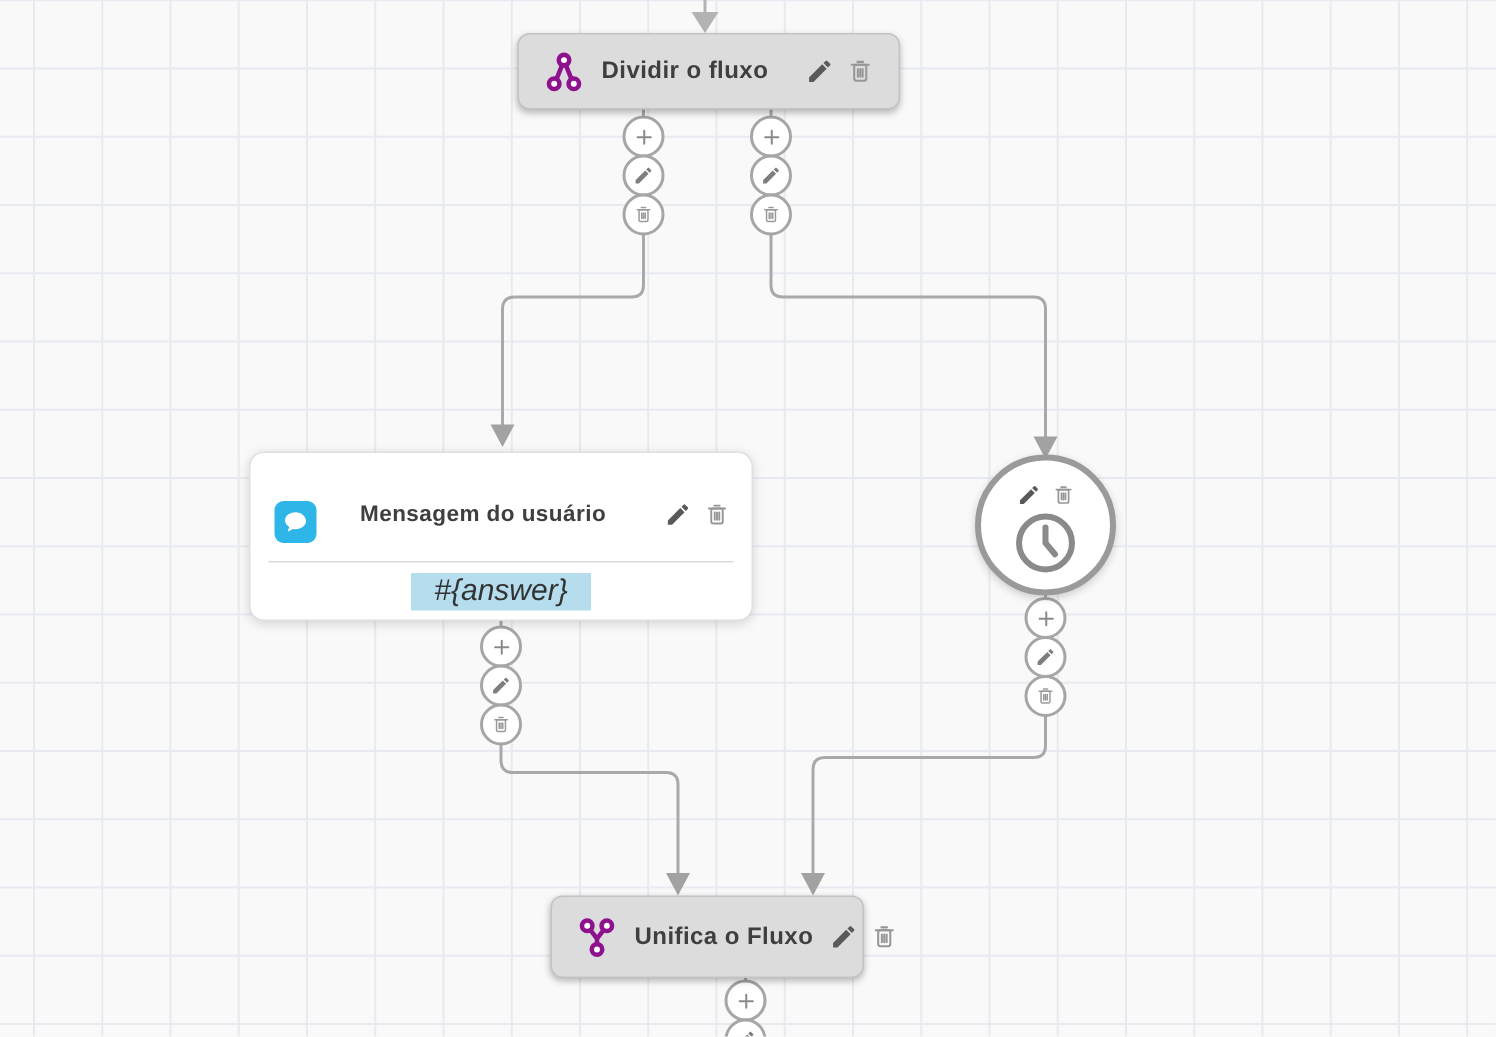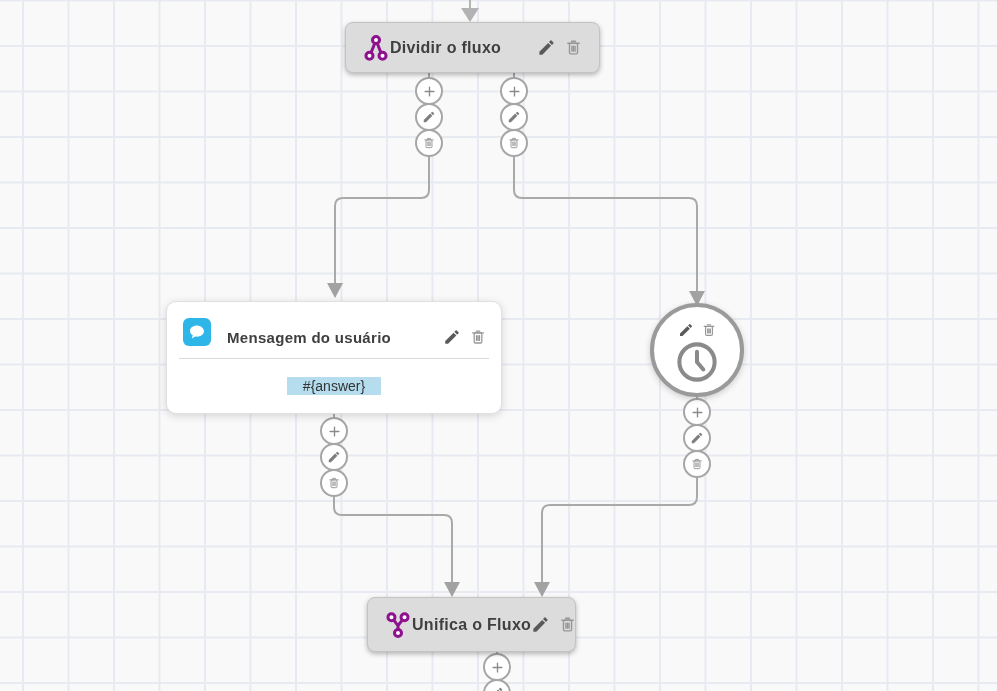--- a/index.html
+++ b/index.html
@@ -25,42 +25,42 @@
   #wires{position:absolute;left:0;top:0;z-index:1;}
 
   
   .gray-node{
     z-index:3;
     background:var(--node-gray);
     border:1px solid var(--node-border);
     border-radius:8px;
     box-shadow:0 2px 5px rgba(0,0,0,.28);
     display:flex;align-items:center;
-    padding:0 16px;
+    padding:0 16px;gap:11px;
   }
   .node-title{font-size:16px;font-weight:bold;color:var(--title);letter-spacing:.3px;white-space:nowrap;}
   .hdr-actions{margin-left:auto;display:flex;align-items:center;gap:8px;}
   .hdr-actions .icon-btn{cursor:pointer;display:flex;}
 
   
   .white-node{
     z-index:3;
     background:var(--white);
     border:1px solid #e0e0e0;
     border-radius:10px;
     box-shadow:0 2px 8px rgba(0,0,0,.15);
     display:flex;flex-direction:column;
   }
-  .white-node .hdr{display:flex;align-items:flex-end;gap:16px;padding:16px 14px 12px 16px;}
+  .white-node .hdr{display:flex;align-items:flex-start;gap:29px;padding:16px 14px 12px 16px;margin-top:16px;}
   .white-node .hdr .node-title{font-size:15px;}
   .divider{border-top:1.5px solid #d9d9d9;margin:0 12px;}
   .body-row{flex:1;display:flex;align-items:center;justify-content:center;}
   .var-chip{
     background:var(--highlight);color:#333;
-    font-size:14px;padding:1px 16px;
+    font-style:italic;font-size:20px;padding:1px 16px;
   }
   .chat-badge{
     width:28px;height:28px;border-radius:6px;background:var(--blue);
     display:flex;align-items:center;justify-content:center;flex:0 0 auto;
   }
 
   
   .timer-node{
     z-index:3;
     width:94px;height:94px;border-radius:50%;

